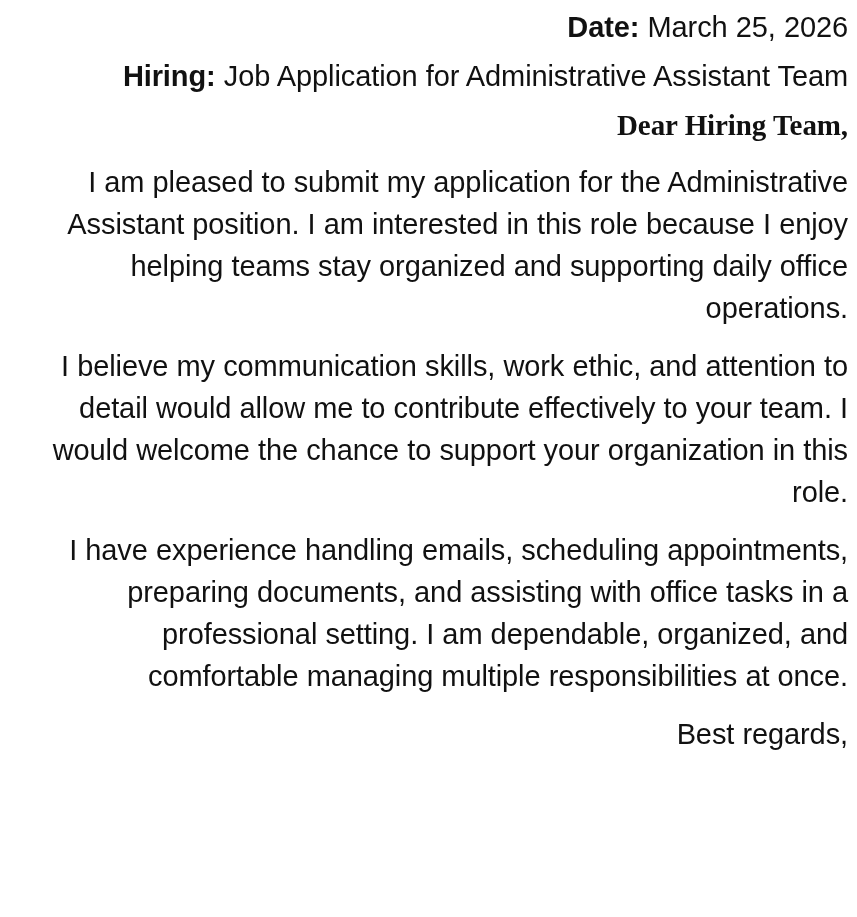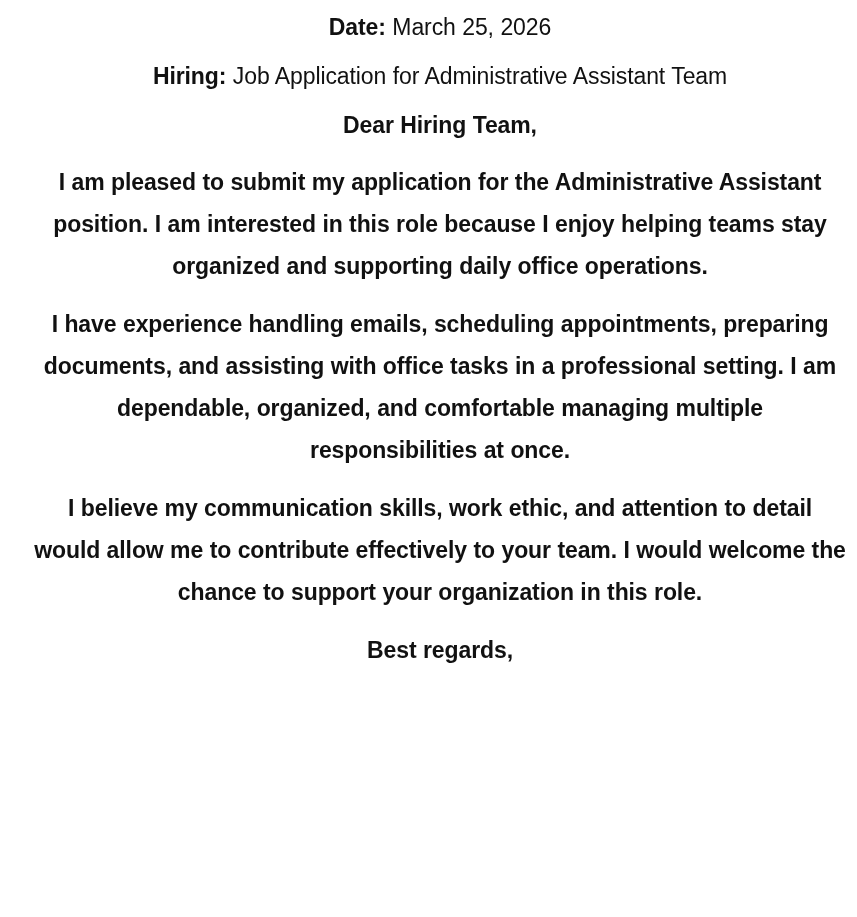--- a/index.html
+++ b/index.html
@@ -18,49 +18,50 @@
   }
   .letter {
     box-sizing: border-box;
     width: 857px;
     padding: 6px 9px 0 32px;
   }
   .line-field,
   .salutation,
   .para,
   .closing {
-    font-size: 23px;
+    font-size: 29px;
     line-height: 42px;
     letter-spacing: -0.1px;
     word-spacing: 0.2px;
-    text-align: center;
+    text-align: right;
     margin: 0;
   }
   .line-field {
     margin-bottom: 7px;
   }
   .line-field .label {
     font-weight: 700;
   }
   .line-field .value {
     font-weight: 400;
   }
   .salutation {
     font-weight: 700;
     margin-bottom: 15px;
+    font-family: Liberation Serif, serif;
   }
   .para {
-    font-weight: 700;
+    font-weight: 400;
     margin-bottom: 16px;
   }
   .para:last-of-type {
     margin-bottom: 0;
   }
   .closing {
-    font-weight: 700;
+    font-weight: 400;
     margin-top: 16px;
   }
   .closing .closing-line {
     display: block;
   }
 </style>
 </head>
 <body>
 
 <div class="letter">
@@ -71,20 +72,20 @@
   </div>
 
   <div class="line-field">
     <span class="label">Hiring:</span>
     <span class="value">Job Application for Administrative Assistant Team</span>
   </div>
 
   <p class="salutation">Dear Hiring Team,</p>
 
   <p class="para">I am pleased to submit my application for the Administrative Assistant position. I am interested in this role because I enjoy helping teams stay organized and supporting daily office operations.</p>
+  <p class="para">I believe my communication skills, work ethic, and attention to detail would allow me to contribute effectively to your team. I would welcome the chance to support your organization in this role.</p>
   <p class="para">I have experience handling emails, scheduling appointments, preparing documents, and assisting with office tasks in a professional setting. I am dependable, organized, and comfortable managing multiple responsibilities at once.</p>
-  <p class="para">I believe my communication skills, work ethic, and attention to detail would allow me to contribute effectively to your team. I would welcome the chance to support your organization in this role.</p>
 
   <div class="closing">
     <span class="closing-line">Best regards,</span>
   </div>
 
 </div>
 
 </body></html>

